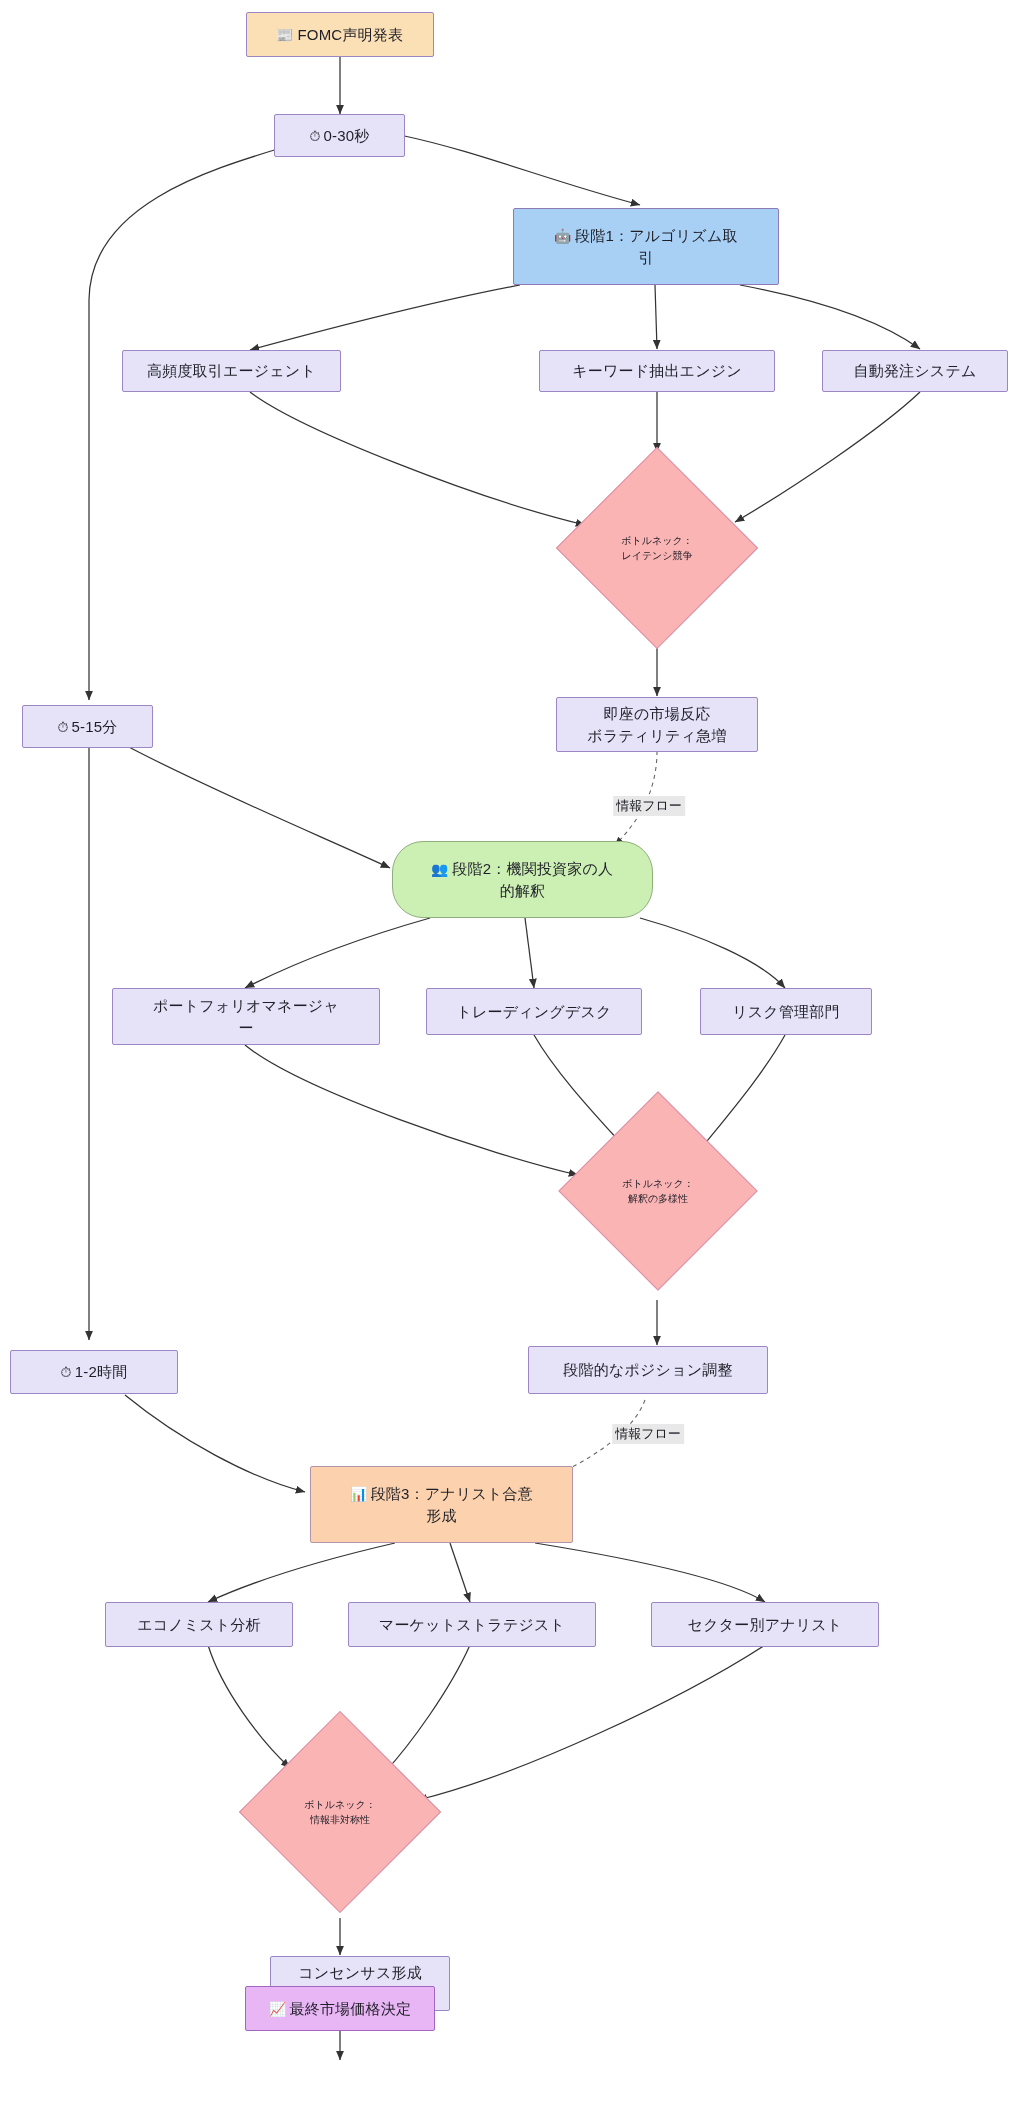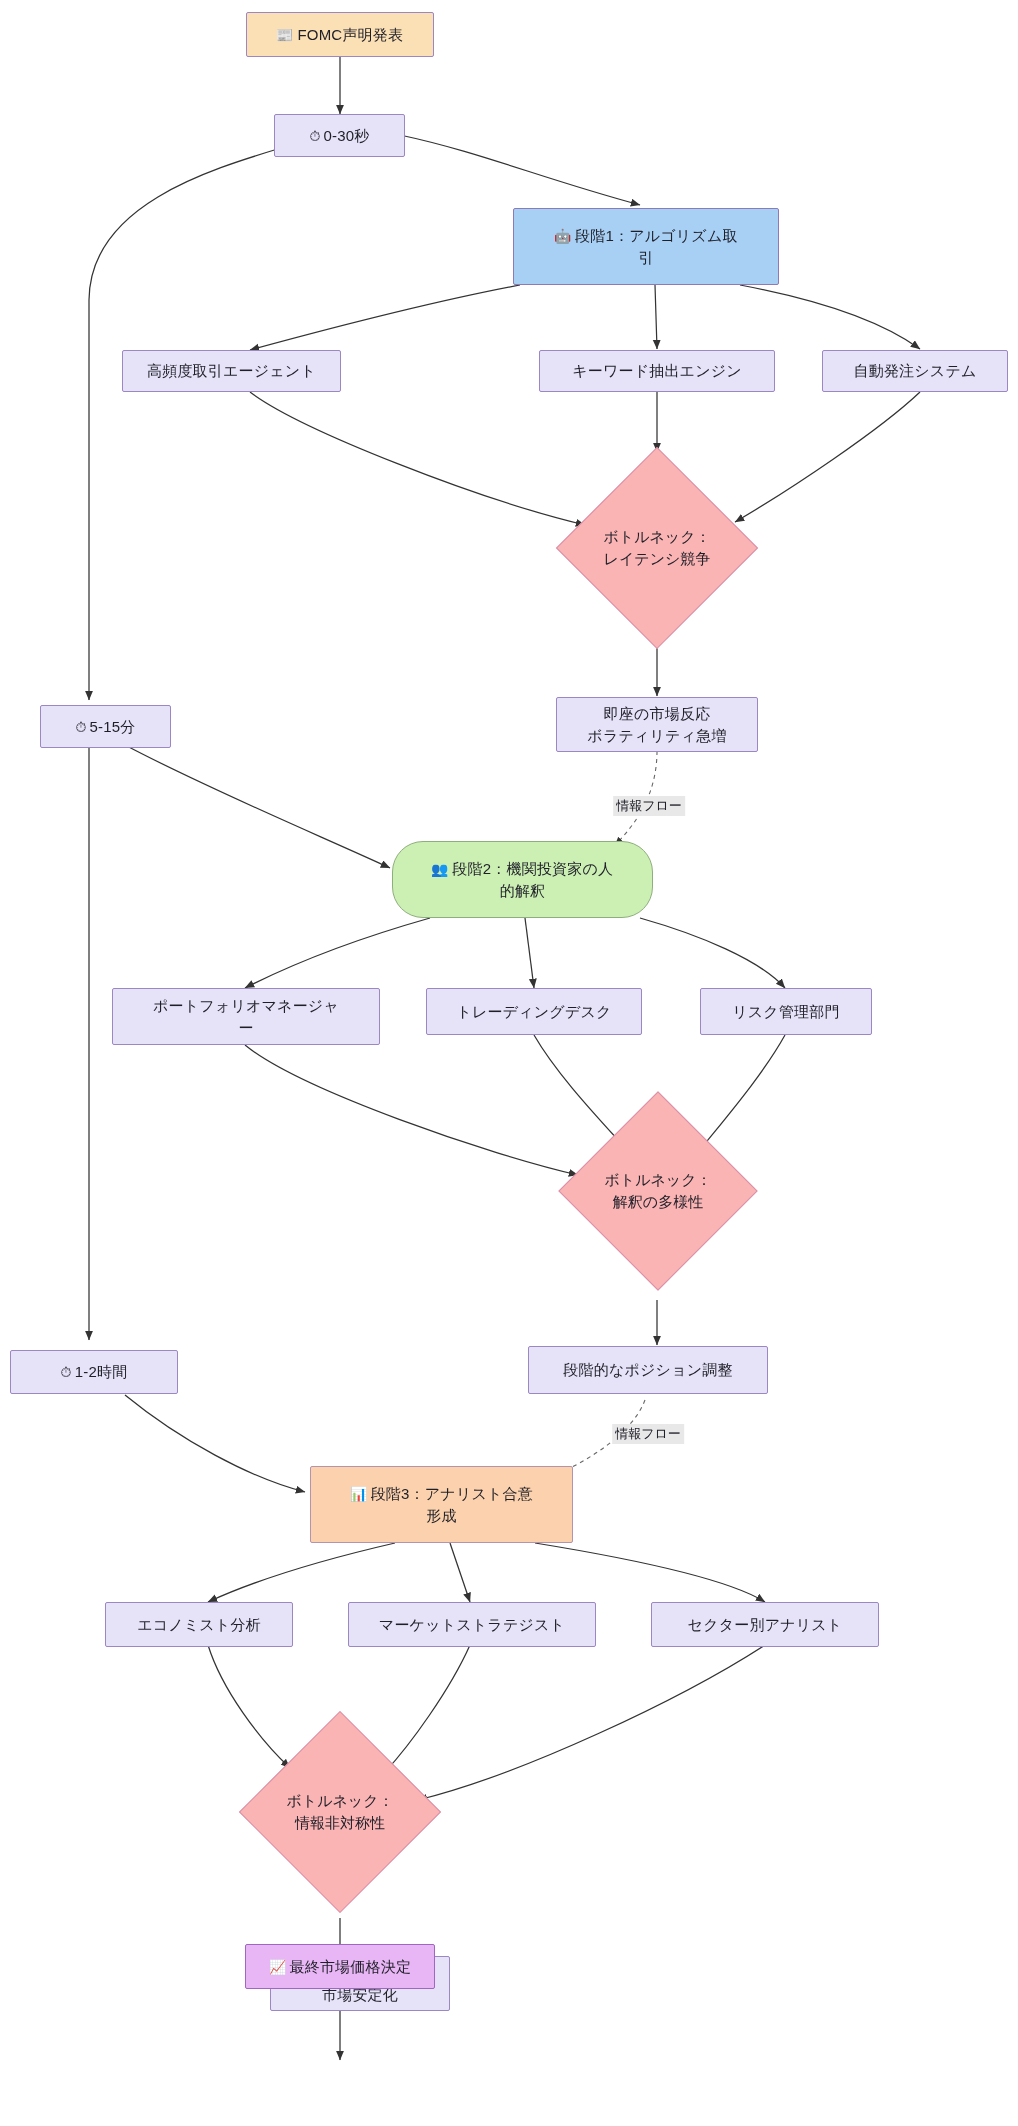--- a/index.html
+++ b/index.html
@@ -66,21 +66,21 @@
     position: absolute;
     left: 50%;
     top: 50%;
     background: #fab4b4;
     border: 1.3px solid #d98fa8;
     transform: translate(-50%, -50%) rotate(45deg);
   }
   .diamond .lbl {
     position: relative;
     z-index: 2;
-    font-size: 15px;
+    font-size: 10px;
     line-height: 1.5;
     color: #1f1f28;
     text-align: center;
     white-space: pre-line;
   }
   .emoji {
     font-size: 14px;
     margin-right: 3px;
   }
   .edge-label {
@@ -200,21 +200,21 @@
 レイテンシ競争</span>
   </div>
 
   <div class="node rect fill-lavender" style="left:556px; top:697px; width:202px; height:55px;">
     <span class="lbl">即座の市場反応
 ボラティリティ急増</span>
   </div>
 
   <div class="edge-label" style="left:637px; top:806px;">情報フロー</div>
 
-  <div class="node rect fill-lavender" style="left:22px; top:705px; width:131px; height:43px;margin-left:18px;">
+  <div class="node rect fill-lavender" style="left:22px; top:705px; width:131px; height:43px;">
     <span class="lbl"><span class="emoji">⏱</span><span>5-15分</span></span>
   </div>
 
   <div class="node rect fill-green" style="left:392px; top:841px; width:261px; height:77px;border-radius:31px;">
     <span class="lbl"><span class="emoji">👥</span><span>段階2：機関投資家の人
 的解釈</span></span>
   </div>
 
   <div class="node rect fill-lavender" style="left:112px; top:988px; width:268px; height:57px;">
     <span class="lbl">ポートフォリオマネージャ
@@ -262,17 +262,17 @@
     <div class="shape" style="width:141px; height:141px;"></div>
     <span class="lbl">ボトルネック：
 情報非対称性</span>
   </div>
 
   <div class="node rect fill-lavender" style="left:250px; top:1956px; width:180px; height:55px;margin-left:20px;">
     <span class="lbl">コンセンサス形成
 市場安定化</span>
   </div>
 
-  <div class="node rect fill-violet" style="left:245px; top:1944px; width:190px; height:45px;">
+  <div class="node rect fill-violet" style="left:245px; top:1986px; width:190px; height:45px;">
     <span class="lbl"><span class="emoji">📈</span><span>最終市場価格決定</span></span>
   </div>
 
 </div>
 
 </body></html>

